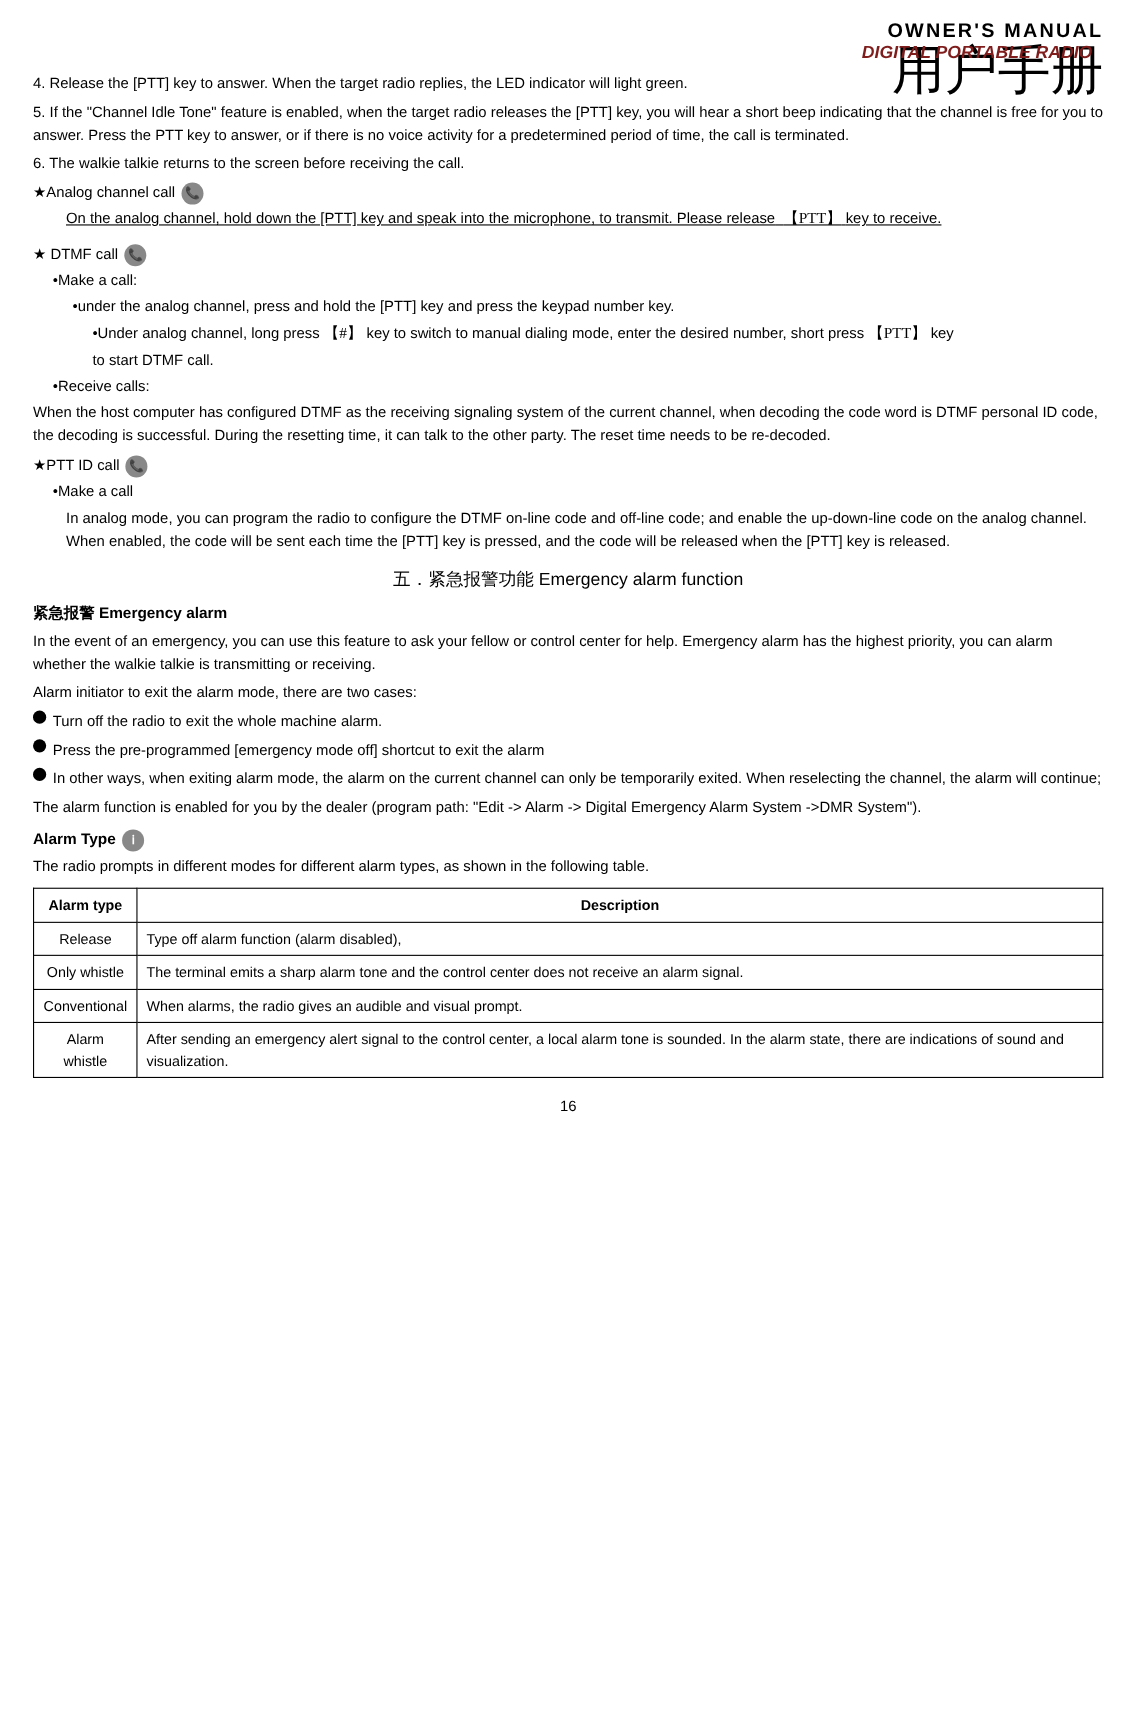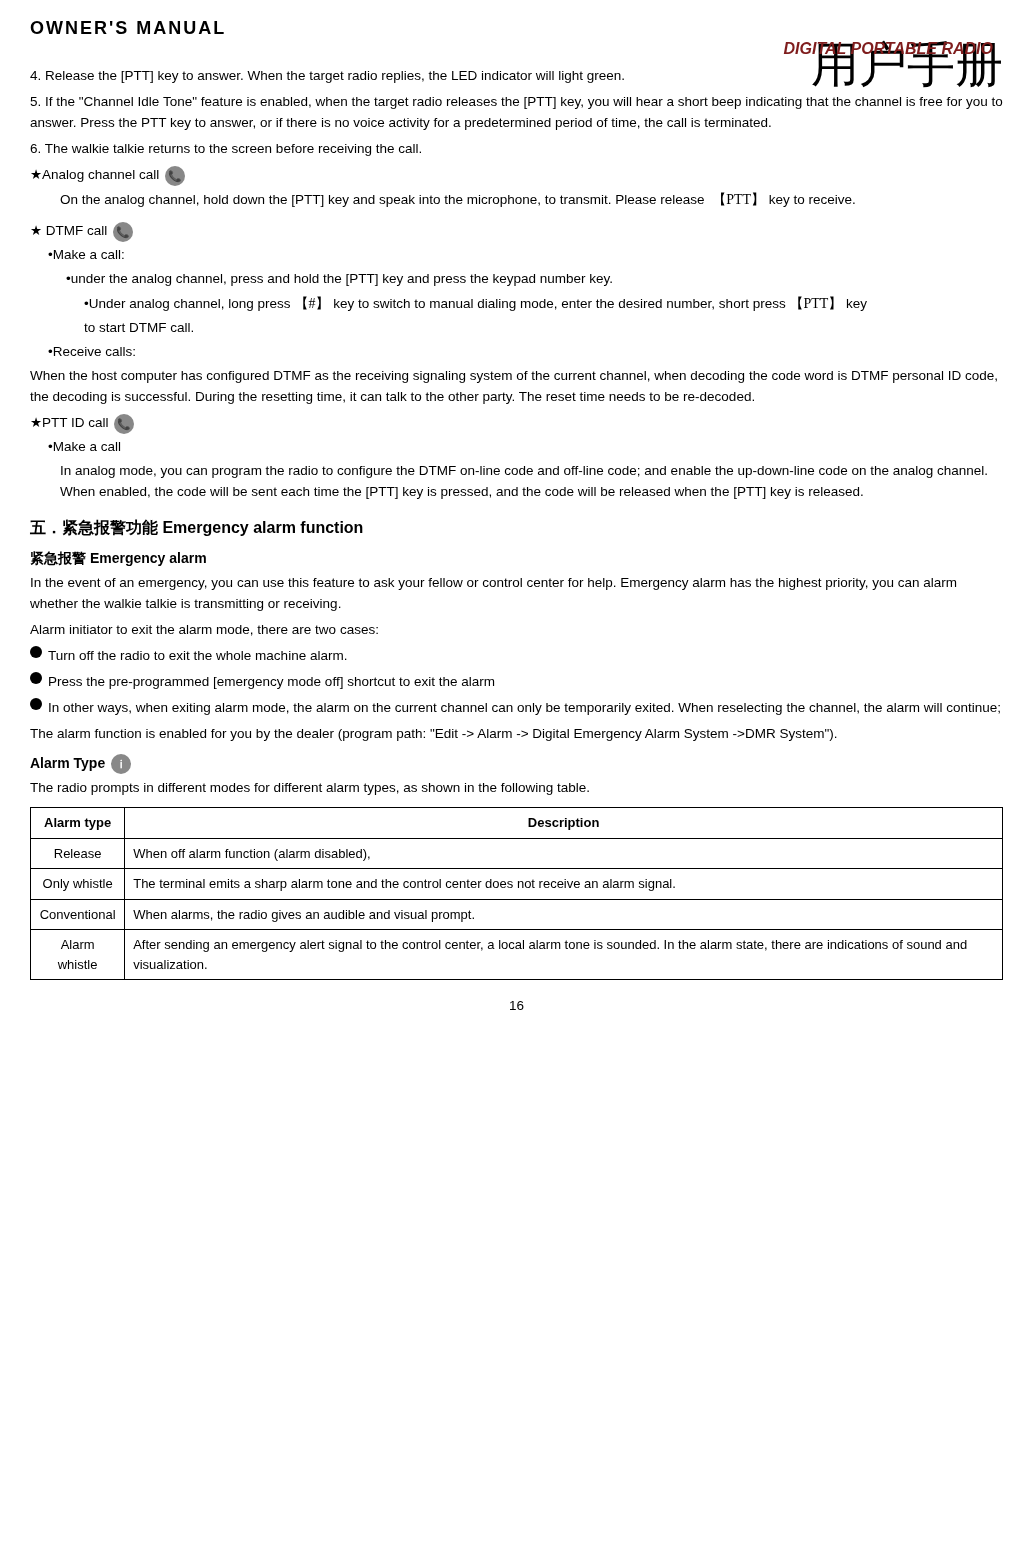--- a/index.html
+++ b/index.html
@@ -6,21 +6,21 @@
     body {
       font-family: Arial, sans-serif;
       font-size: 13.5px;
       color: #000;
       background: #fff;
       width: 1033px;
       min-height: 1556px;
       padding: 18px 30px 30px 30px;
     }
     .header {
-      text-align: left;
+      text-align: right;
       margin-bottom: 4px;
     }
     .header-title-en {
       font-size: 18px;
       font-weight: bold;
       letter-spacing: 2px;
     }
     .header-title-cn {
       font-size: 48px;
       font-weight: normal;
@@ -47,23 +47,24 @@
     .content {
       clear: both;
       margin-top: 8px;
     }
     p {
       margin-bottom: 5px;
       line-height: 1.55;
     }
     .section-heading {
       font-size: 16px;
-      font-weight: bold;
+      font-weight: normal;
       margin: 14px 0 6px 0;
       line-height: 1.4;
+      text-align: center;
     }
     .sub-heading {
       font-weight: bold;
       margin: 8px 0 4px 0;
       font-size: 14px;
     }
     .bullet {
       padding-left: 18px;
       margin-bottom: 3px;
       line-height: 1.55;
@@ -150,24 +151,25 @@
     .td-center {
       text-align: center;
     }
     .page-num {
       text-align: center;
       margin-top: 18px;
       font-size: 13.5px;
     }
     .analog-line {
       display: flex;
-      align-items: center;
+      align-items: flex-start;
       padding-left: 30px;
       line-height: 1.55;
       margin-bottom: 4px;
+      text-decoration: underline;
     }
   </style>
 </head>
 <body>
 
 <div class="header">
   <div class="header-title-en">OWNER'S MANUAL</div>
   <div class="header-row">
     <span class="header-title-cn">用户手册</span>
     <span class="header-subtitle">DIGITAL PORTABLE RADIO</span>
@@ -243,21 +245,21 @@
   <table>
     <thead>
       <tr>
         <th>Alarm type</th>
         <th>Description</th>
       </tr>
     </thead>
     <tbody>
       <tr>
         <td class="td-center">Release</td>
-        <td>When off alarm function (alarm disabled),</td>
+        <td>Type off alarm function (alarm disabled),</td>
       </tr>
       <tr>
         <td class="td-center">Only whistle</td>
         <td>The terminal emits a sharp alarm tone and the control center does not receive an alarm signal.</td>
       </tr>
       <tr>
         <td class="td-center">Conventional</td>
         <td>When alarms, the radio gives an audible and visual prompt.</td>
       </tr>
       <tr>

